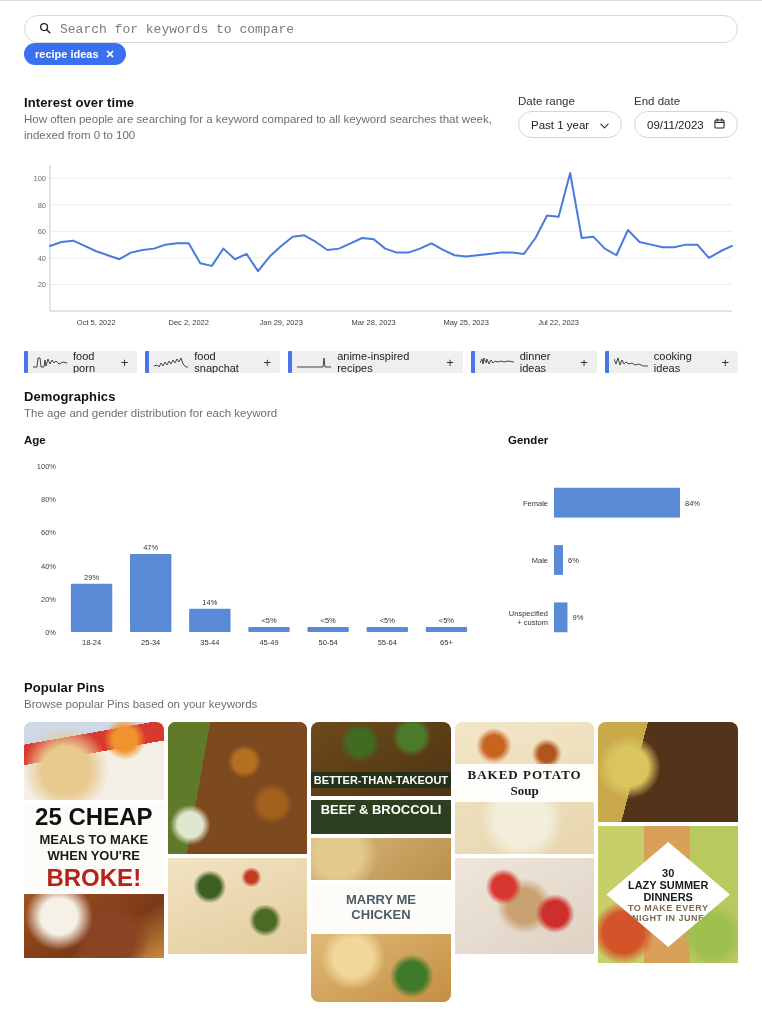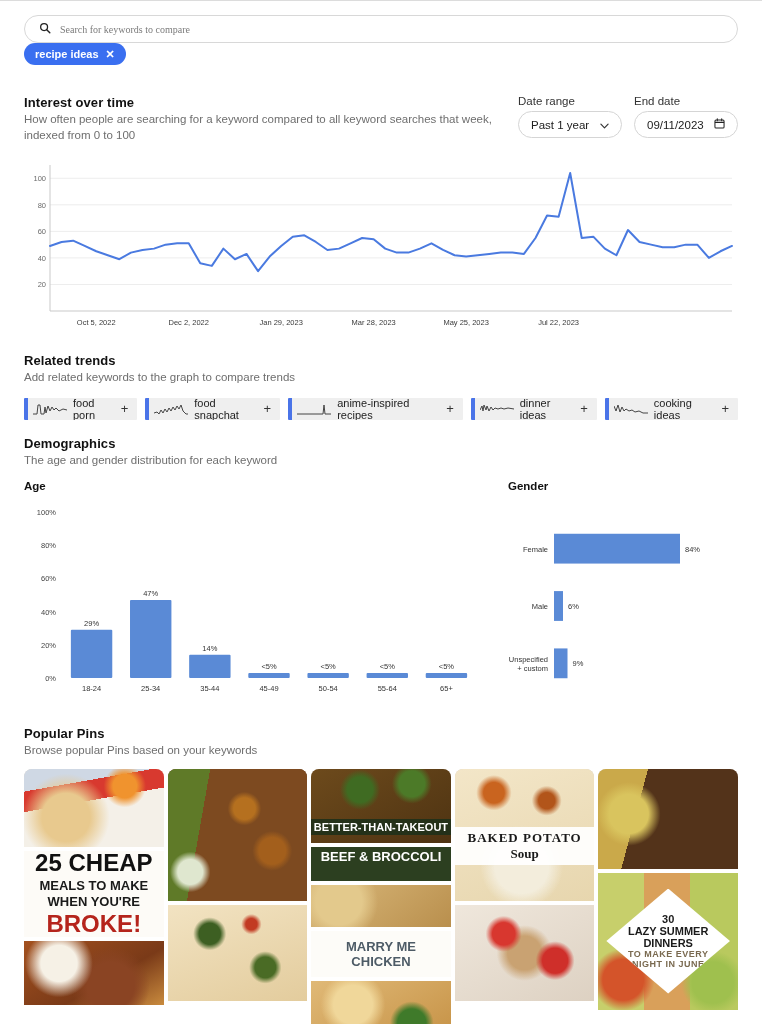--- a/index.html
+++ b/index.html
@@ -16,22 +16,22 @@
 
   
   .search-row { padding-top: 14px; }
   .search-box {
     height: 28px; border: 1px solid #d8d8d8; border-radius: 16px;
     display: flex; align-items: center; gap: 7px; padding: 0 14px;
     background: #fff;
   }
   .search-box svg { flex: 0 0 auto; }
   .search-input {
-    border: none; outline: none; flex: 1 1 auto; font-size: 10px;
-    color: #6b6b6b; font-family: Liberation Serif, serif; background: transparent;
+    border: none; outline: none; flex: 1 1 auto; font-size: 13px;
+    color: #6b6b6b; font-family: Liberation Mono, monospace; background: transparent;
   }
   .search-input::placeholder { color: #7b7b7b; }
 
   .chips-row { margin-top: 0; display: flex; gap: 8px; }
   .kw-chip {
     background: #3a6ff0; color: #fff; border-radius: 13px;
     font-size: 11px; font-weight: bold; padding: 5px 11px;
     display: inline-flex; align-items: center; gap: 7px; cursor: pointer;
   }
   .kw-chip .x { font-size: 11px; font-weight: bold; line-height: 1; }
@@ -169,24 +169,20 @@
         <text x="72.23728813559322" y="166" text-anchor="middle" font-size="7.5" fill="#3a3a3a" font-family="&quot;Liberation Sans&quot;, sans-serif">Oct 5, 2022</text>
         <text x="164.71186440677968" y="166" text-anchor="middle" font-size="7.5" fill="#3a3a3a" font-family="&quot;Liberation Sans&quot;, sans-serif">Dec 2, 2022</text>
         <text x="257.18644067796606" y="166" text-anchor="middle" font-size="7.5" fill="#3a3a3a" font-family="&quot;Liberation Sans&quot;, sans-serif">Jan 29, 2023</text>
         <text x="349.66101694915255" y="166" text-anchor="middle" font-size="7.5" fill="#3a3a3a" font-family="&quot;Liberation Sans&quot;, sans-serif">Mar 28, 2023</text>
         <text x="442.135593220339" y="166" text-anchor="middle" font-size="7.5" fill="#3a3a3a" font-family="&quot;Liberation Sans&quot;, sans-serif">May 25, 2023</text>
         <text x="534.6101694915254" y="166" text-anchor="middle" font-size="7.5" fill="#3a3a3a" font-family="&quot;Liberation Sans&quot;, sans-serif">Jul 22, 2023</text>
         <path d="M26.00 86.96 L37.56 82.98 L49.12 81.65 L60.68 86.96 L72.24 92.27 L83.80 96.25 L95.36 100.24 L106.92 93.60 L118.47 90.95 L130.03 89.62 L141.59 85.64 L153.15 84.31 L164.71 84.31 L176.27 104.22 L187.83 106.87 L199.39 89.62 L210.95 100.24 L222.51 94.93 L234.07 112.18 L245.63 97.58 L257.19 86.96 L268.75 77.67 L280.31 76.35 L291.86 82.98 L303.42 90.95 L314.98 89.62 L326.54 84.31 L338.10 79.00 L349.66 80.33 L361.22 89.62 L372.78 93.60 L384.34 93.60 L395.90 89.62 L407.46 84.31 L419.02 90.95 L430.58 96.25 L442.14 97.58 L453.69 96.25 L465.25 94.93 L476.81 93.60 L488.37 93.60 L499.93 94.93 L511.49 79.00 L523.05 56.44 L534.61 57.76 L546.17 13.96 L557.73 79.00 L569.29 77.67 L580.85 89.62 L592.41 96.25 L603.97 71.04 L615.53 82.98 L627.08 85.64 L638.64 88.29 L650.20 88.29 L661.76 85.64 L673.32 85.64 L684.88 98.91 L696.44 92.27 L708.00 86.96" fill="none" stroke="#4a7ae0" stroke-width="2" stroke-linejoin="round" stroke-linecap="round"></path>
       </svg>
   </div>
 
-  <div class="rt-head">
-    <div class="sec-title">Related trends</div>
-    <div class="sec-sub">Add related keywords to the graph to compare trends</div>
-  </div>
   <div class="trend-chips" id="trend-chips">
       <div class="trend-chip">
         <svg class="spark" viewBox="0 0 34 14">
           <path d="M0 12 L4 12 L5 3 L7 3 L8 12 L11 12 L12 5 L13 11 L15 4 L17 9 L19 5 L21 8 L23 6 L26 9 L30 7 L34 8" fill="none" stroke="#444" stroke-width="1"></path>
         </svg>
         <span>food porn</span>
         <span class="plus">+</span>
       </div>
       <div class="trend-chip">
         <svg class="spark" viewBox="0 0 34 14">
@@ -360,21 +356,21 @@
       </div>
     </div>
 
     <div class="pin-col">
       <div class="pin" style="height:132px">
         <div class="bg" style="background:
             radial-gradient(circle at 28% 18%, #c9641f 0 7%, rgba(201,100,31,0) 12%),
             radial-gradient(circle at 66% 24%, #b2551a 0 6%, rgba(178,85,26,0) 11%),
             radial-gradient(circle at 48% 74%, #f3eddc 0 22%, rgba(243,237,220,0) 34%),
             linear-gradient(160deg,#f3e6c8,#e7d6ae)"></div>
-        <div class="cap" style="top:58px;padding:3px 0">
+        <div class="cap" style="top:42px;padding:3px 0">
           <div class="t-60" style="font-family:'Liberation Serif',serif;letter-spacing:1px">BAKED POTATO</div>
           <div class="t-60" style="font-family:'Liberation Serif',serif;">Soup</div>
         </div>
       </div>
       <div class="pin" style="height:96px">
         <div class="bg" style="background:
             radial-gradient(circle at 35% 30%, #d8372f 0 10%, rgba(216,55,47,0) 16%),
             radial-gradient(circle at 72% 58%, #cf2f2a 0 11%, rgba(207,47,42,0) 17%),
             radial-gradient(circle at 50% 50%, #c9a272 0 20%, rgba(201,162,114,0) 33%),
             linear-gradient(150deg,#efe7dc,#ddd1c2)"></div>

